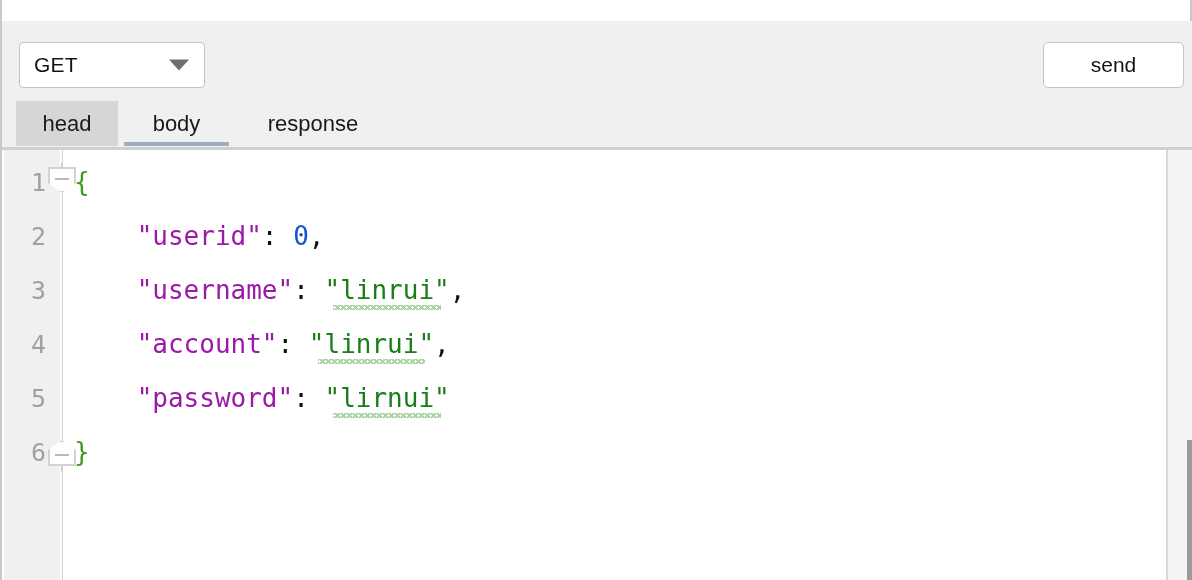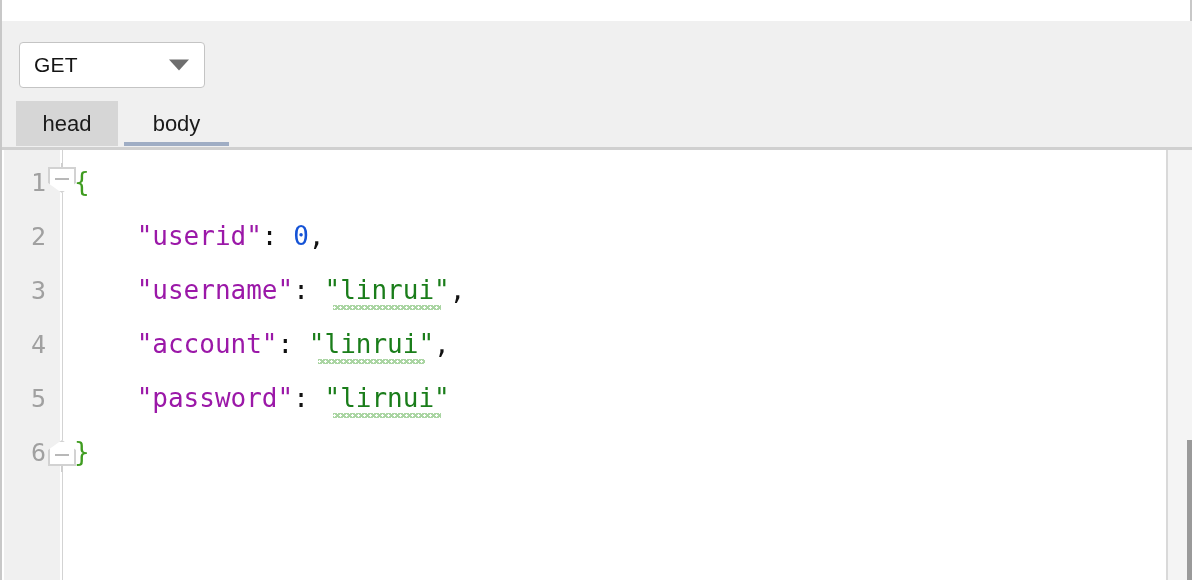--- a/index.html
+++ b/index.html
@@ -334,33 +334,37 @@
   </div>
 
   <div class="toolbar">
 
     <div class="method-select">
       <span class="method-label">GET</span>
       <span class="method-caret"></span>
     </div>
 
 
+    <button class="send-button">send</button>
   </div>
 
   <div class="tabbar">
 
     <div class="tab" id="tab-body">
       <span>body</span>
       <span class="tab-underline"></span>
     </div>
 
     <div class="tab hovered" id="tab-head">
       <span>head</span>
     </div>
 
+    <div class="tab" id="tab-response">
+      <span>response</span>
+    </div>
 
     <div class="tabbar-bottom-line"></div>
   </div>
 
   <div class="editor">
     <div class="gutter"></div>
     <div class="gutter-rule"></div>
     <div id="lines">
         <div class="line" style="top: 5px;">
           <div class="line-no">1</div>

